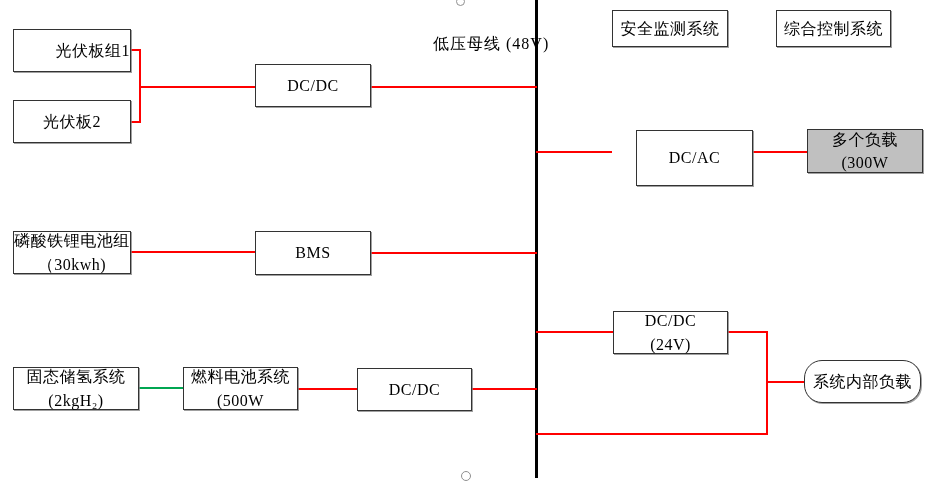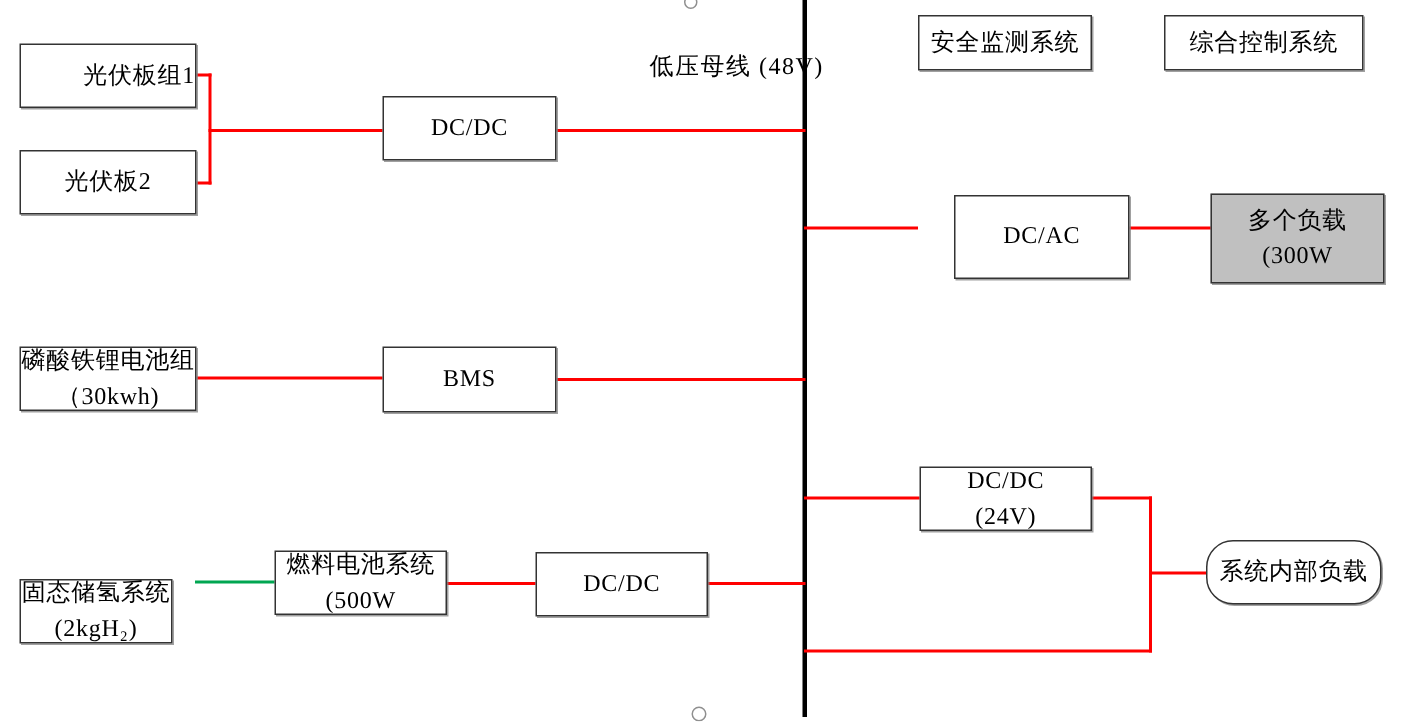--- a/index.html
+++ b/index.html
@@ -86,43 +86,43 @@
   </div>
 
   <div class="node" style="left:255px; top:64px; width:116px; height:43px;">
     <span>DC/DC</span>
   </div>
 
   <div class="node" style="left:612px; top:10px; width:116px; height:37px;">
     <span>安全监测系统</span>
   </div>
 
-  <div class="node" style="left:776px; top:10px; width:133px; height:37px;">
+  <div class="node" style="left:776px; top:10px; width:115px; height:37px;">
     <span>综合控制系统</span>
   </div>
 
   <div class="node" style="left:611px; top:130px; width:117px; height:56px;margin-left:25px;">
     <span>DC/AC</span>
   </div>
 
-  <div class="node gray" style="left:807px; top:129px; width:116px; height:60px;">
+  <div class="node gray" style="left:807px; top:129px; width:116px; height:44px;">
     <span>多个负载</span>
     <span>(300W</span>
   </div>
 
   <div class="node" style="left:13px; top:231px; width:118px; height:43px;">
     <span>磷酸铁锂电池组</span>
     <span>（30kwh)</span>
   </div>
 
   <div class="node" style="left:255px; top:231px; width:116px; height:44px;">
     <span>BMS</span>
   </div>
 
-  <div class="node" style="left:13px; top:367px; width:102px; height:43px;margin-top:19px;">
+  <div class="node" style="left:13px; top:367px; width:126px; height:43px;">
     <span>固态储氢系统</span>
     <span>(2kgH₂)</span>
   </div>
 
   <div class="node" style="left:183px; top:367px; width:115px; height:43px;">
     <span>燃料电池系统</span>
     <span>(500W</span>
   </div>
 
   <div class="node" style="left:357px; top:368px; width:115px; height:43px;">

